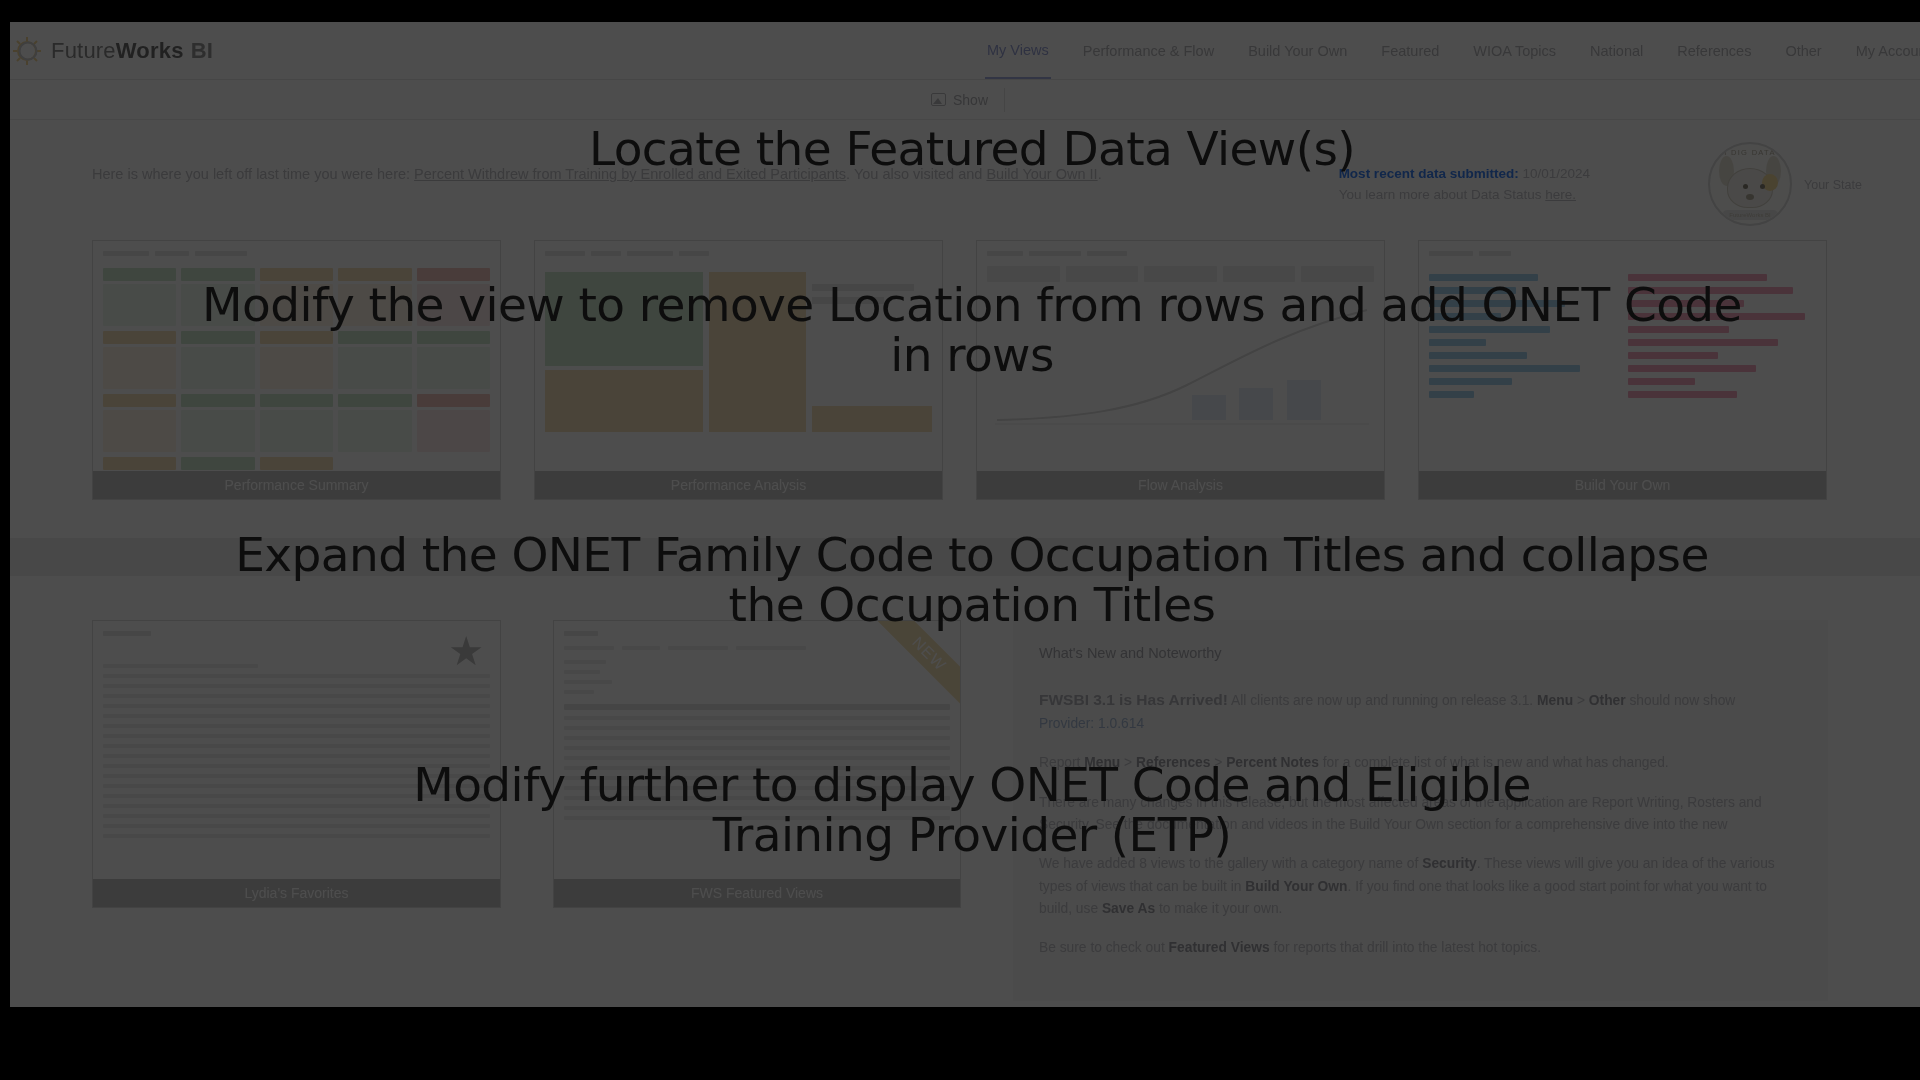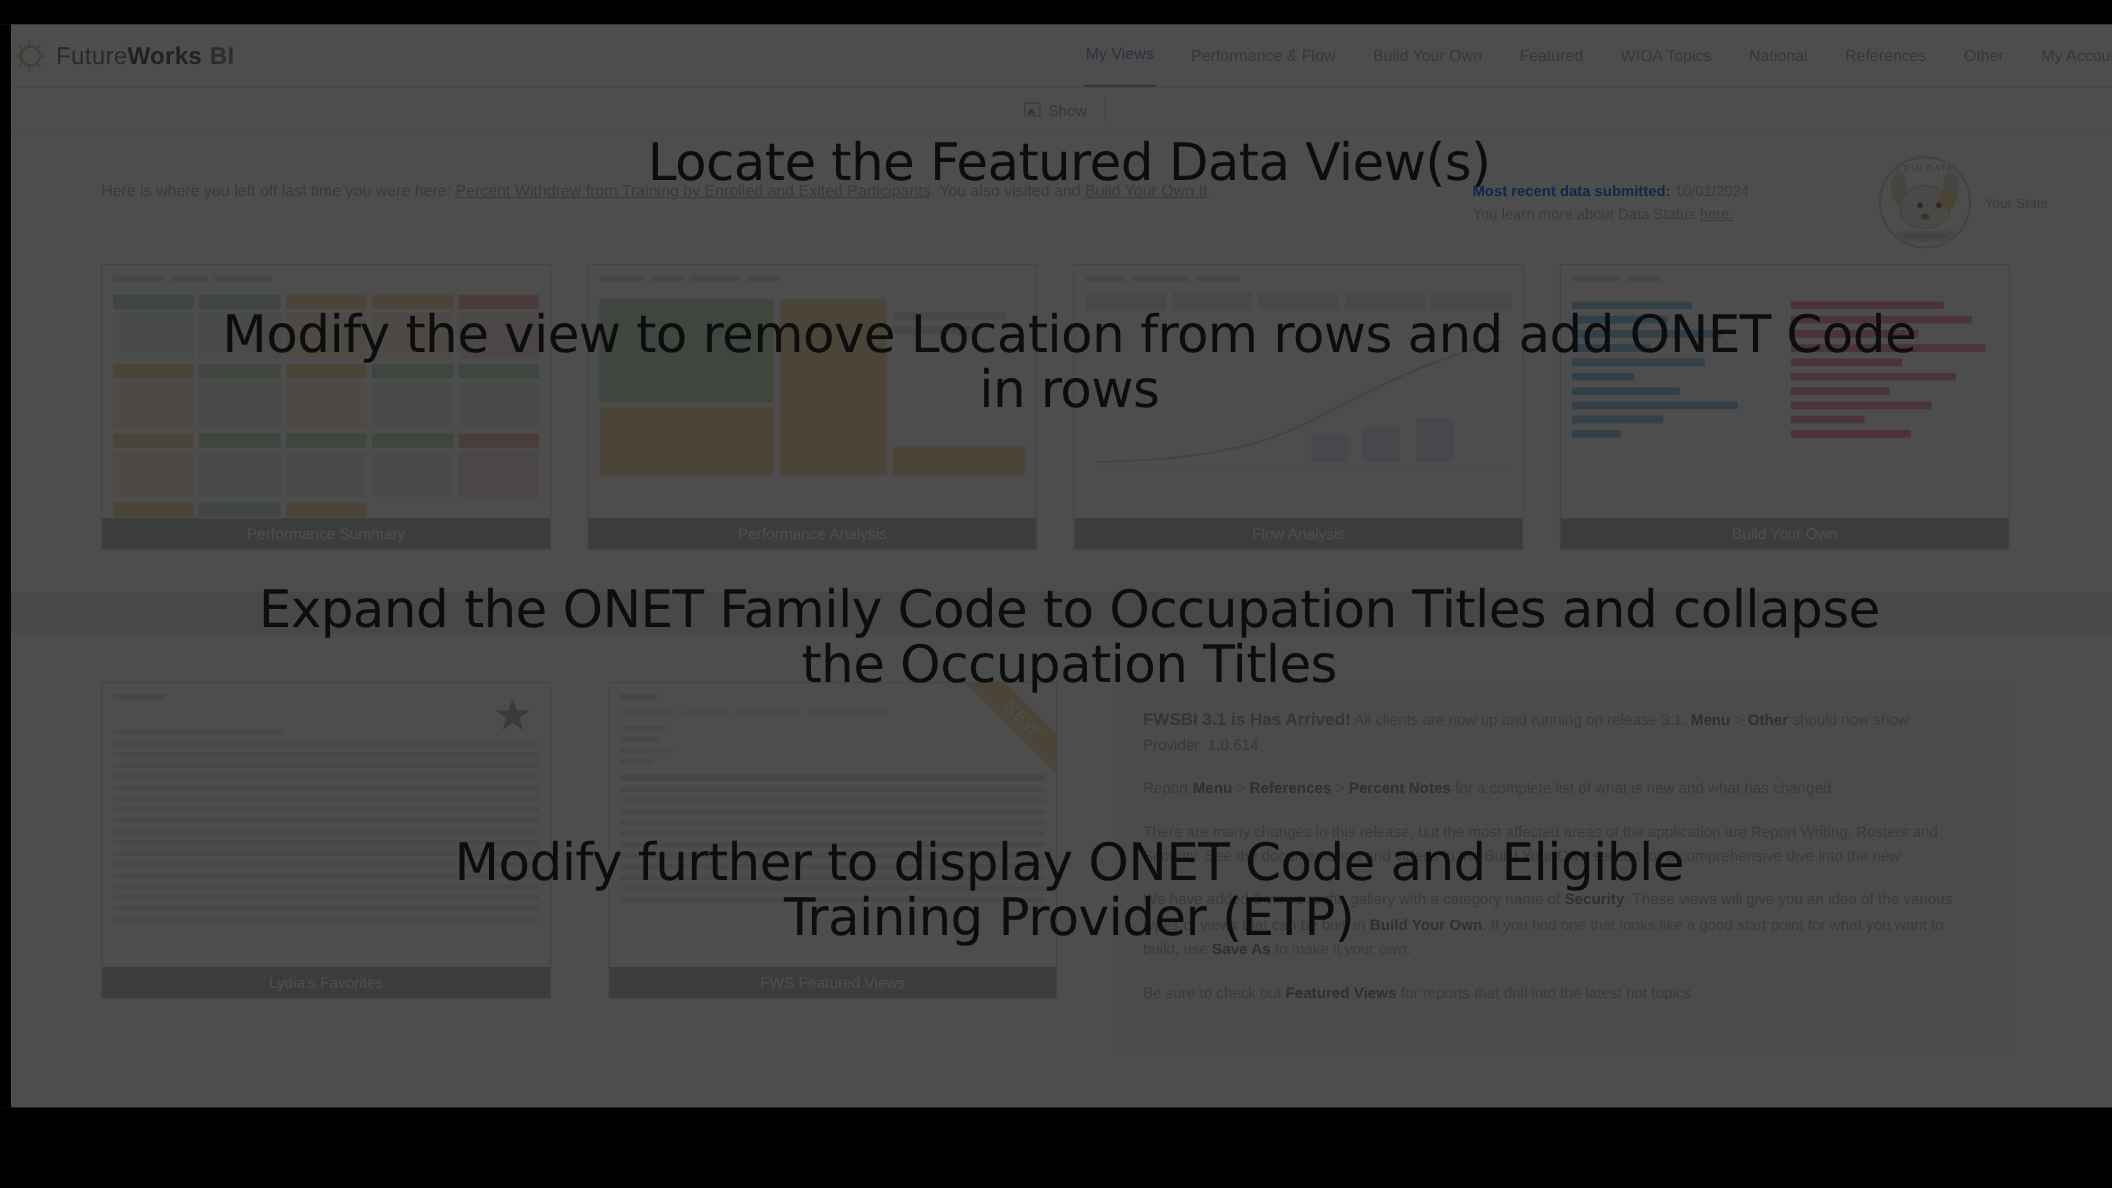--- a/index.html
+++ b/index.html
@@ -553,20 +553,21 @@
             </div>
           </div>
           <div class="ribbon">
             <span>NEW</span>
           </div>
         </div>
         <div class="card-label">FWS Featured Views</div>
       </div>
 
       <div class="whatsnew">
+        <div class="wn-head">What's New and Noteworthy</div>
         <div class="wn-p">
           <span class="wn-title">FWSBI 3.1 is Has Arrived!</span><span> All clients are now up and running on release 3.1. </span><b>Menu</b><span> &gt; </span><b>Other</b><span> should now show</span>
           <div class="wn-ver">Provider: 1.0.614</div>
         </div>
         <div class="wn-p">
           <span>Report </span><b>Menu</b><span> &gt; </span><b>References</b><span> &gt; </span><b>Percent Notes</b><span> for a complete list of what is new and what has changed.</span>
         </div>
         <div class="wn-p">There are many changes in this release, but the most affected areas of the application are Report Writing, Rosters and Security. See the documentation and videos in the Build Your Own section for a comprehensive dive into the new</div>
         <div class="wn-p">
           <span>We have added 8 views to the gallery with a category name of </span><b>Security</b><span>.  These views will give you an idea of the various types of views that can be built in </span><b>Build Your Own</b><span>.  If you find one that looks like a good start point for what you want to build, use </span><b>Save As</b><span> to make it your own.</span>

